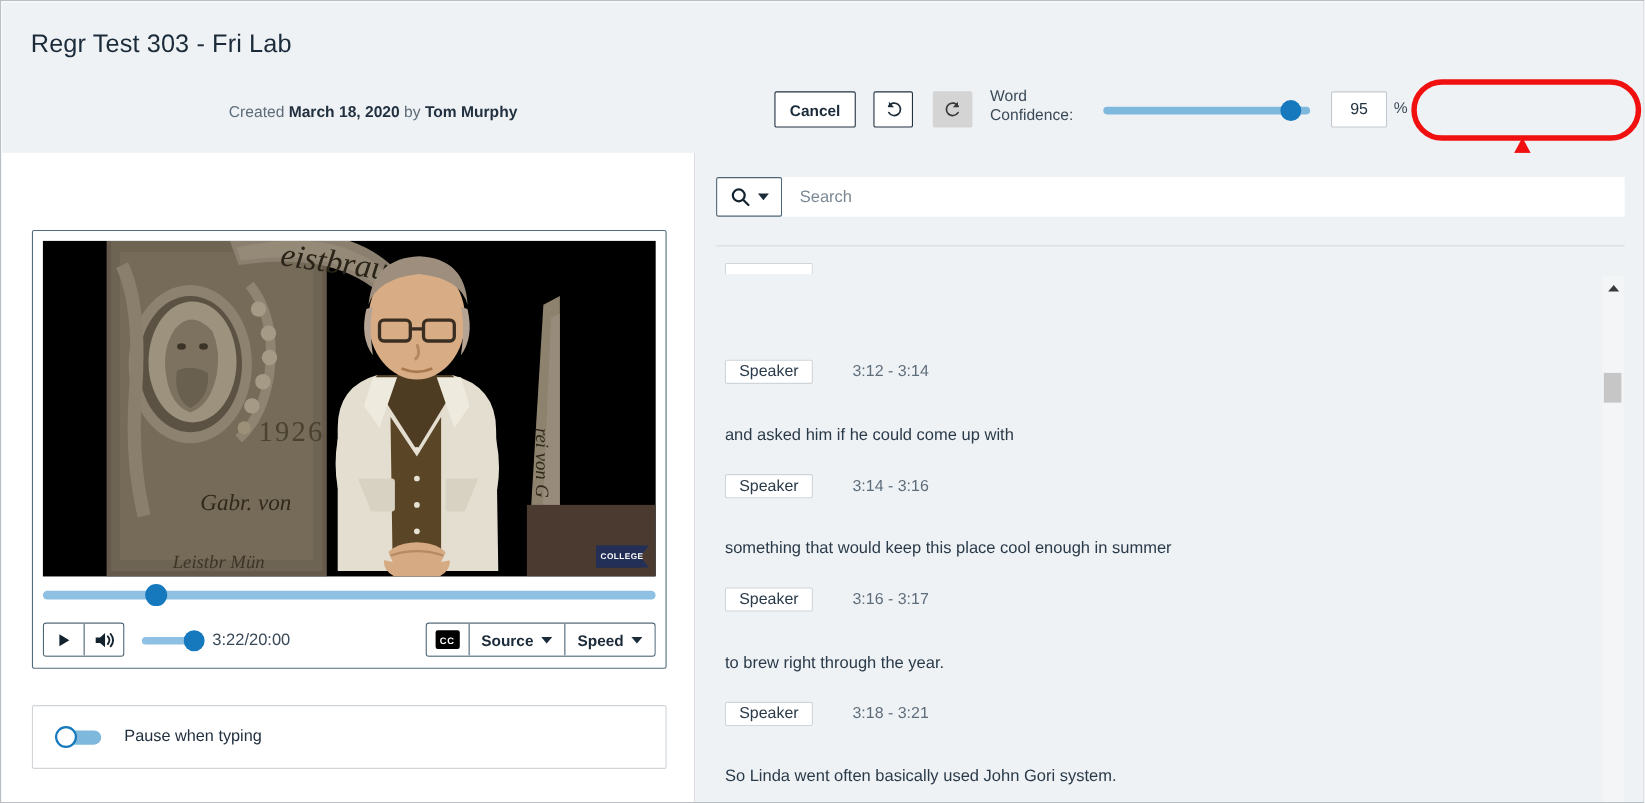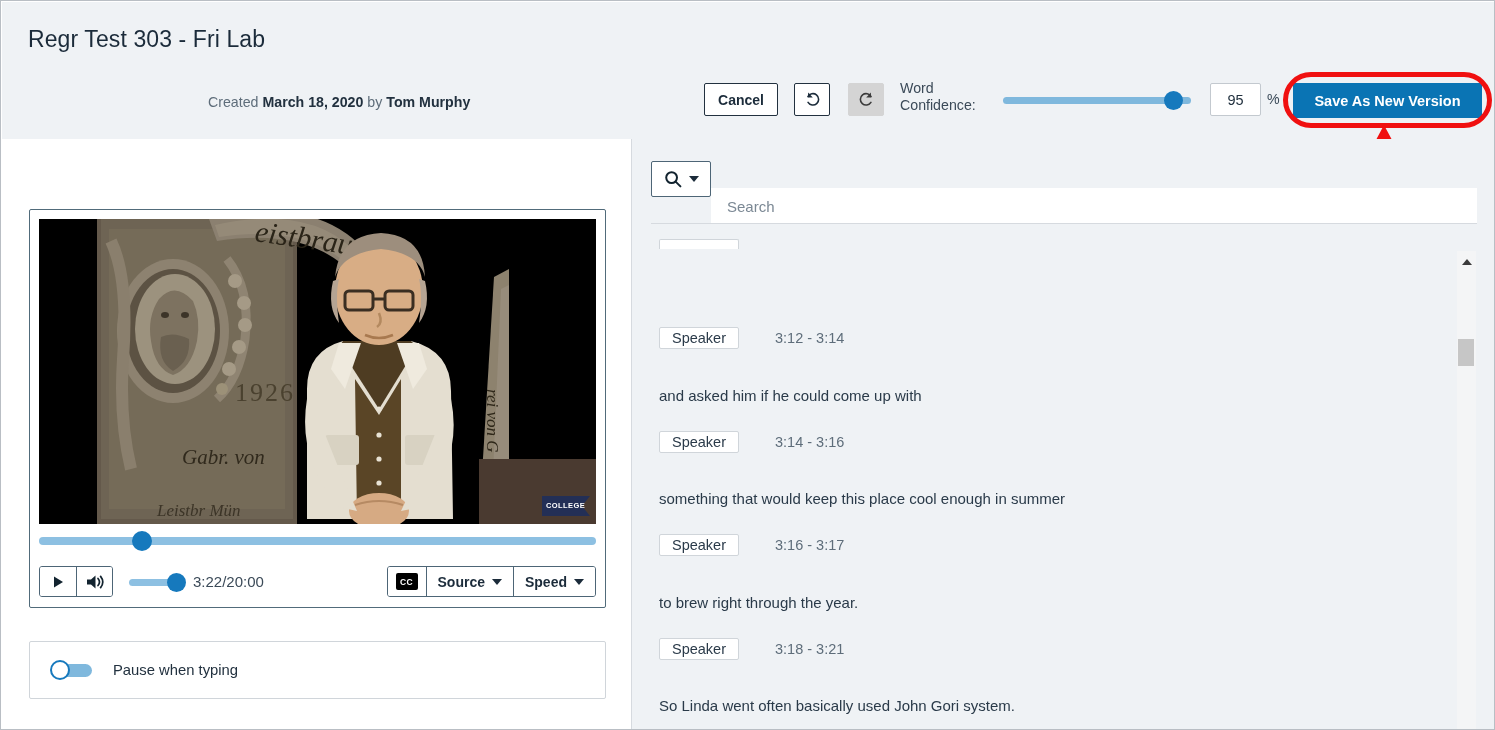--- a/index.html
+++ b/index.html
@@ -288,21 +288,21 @@
     width: 60px; height: 36px;
     background: #ffffff; border: 1px solid #4d6576; border-radius: 2px;
     display: flex; align-items: center; justify-content: center;
     gap: 5px; cursor: pointer;
   }
   .search-input {
     flex: 1; height: 36px;
     background: #ffffff; border: none; border-radius: 0;
     padding-left: 16px;
     font-family: "Liberation Sans", sans-serif;
-    font-size: 15px; color: #22313f; margin-top: 27px;
+    font-size: 15px; color: #22313f;
   }
   .search-input::placeholder { color: #7b8894; }
   .divider-h {
     position: absolute; left: 19px; top: 84px;
     width: 826px; height: 1px;
     background: #d6dadf;
   }
 
   .transcript {
     position: absolute; left: 19px; top: 100px;
@@ -393,21 +393,20 @@
 
     <div class="wc-slider">
       <div class="track"></div>
       <div class="thumb"></div>
     </div>
 
     <input class="wc-input" type="text" value="95" style="">
 
     <div class="pct-sign">%</div>
 
-    <button class="save-btn">Save As New Version</button>
 
     <div class="annot-ellipse"></div>
     <svg class="annot-arrow" viewBox="0 0 32 126">
       <polygon points="16,0 31,28 21,28 21,126 11,126 11,28 1,28" fill="#f01010"></polygon>
     </svg>
   </div>
 
   <div class="left-panel">
 
     <div class="player-box">

